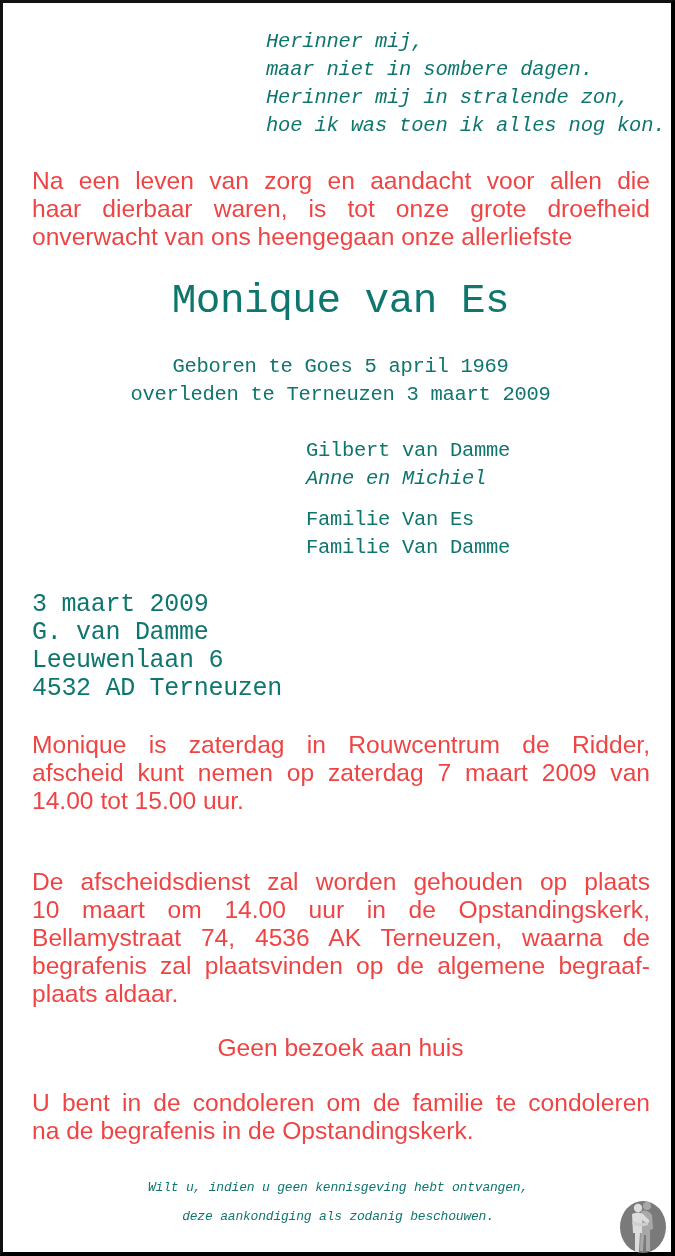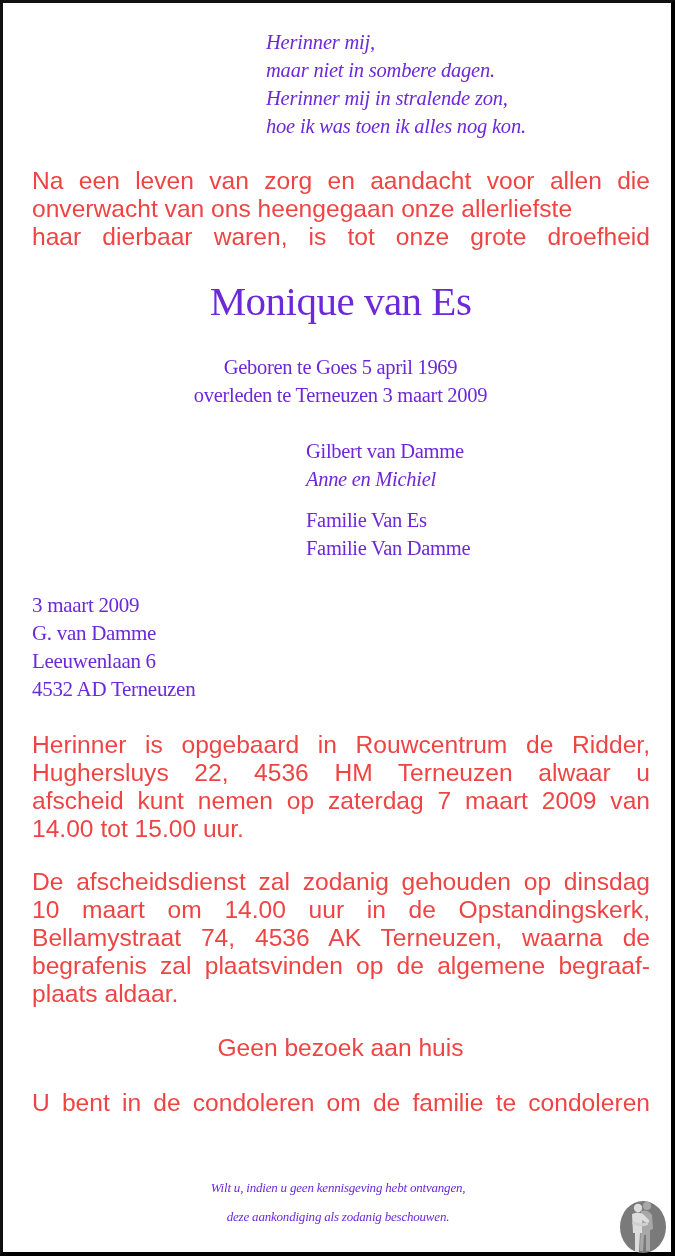--- a/index.html
+++ b/index.html
@@ -20,22 +20,22 @@
       width: 675px;
       height: 1256px;
       box-sizing: border-box;
       border-top: 3px solid #111111;
       border-left: 3px solid #111111;
       border-right: 4px solid #000000;
       border-bottom: 4px solid #000000;
       background: #ffffff;
     }
     .serif {
-      font-family: Liberation Serif, serif;
-      color: #6d28d9;
+      font-family: Liberation Mono, monospace;
+      color: #0f766e;
     }
     .cond {
       font-family: Liberation Sans, sans-serif;
       color: #ef4444;
     }
     .abs { position: absolute; }
 
     
     .poem {
       left: 263px;
@@ -93,21 +93,21 @@
       font-size: 20.5px;
       line-height: 28px;
       letter-spacing: -0.3px;
       white-space: nowrap;
     }
     .family .it { font-style: italic; }
 
     .address {
       left: 29px;
       top: 588px;
-      font-size: 21px;
+      font-size: 25px;
       line-height: 28px;
       letter-spacing: -0.3px;
       white-space: nowrap;
     }
 
     .center-line {
       left: 0;
       width: 675px;
       text-align: center;
       font-size: 24.6px;
@@ -139,22 +139,22 @@
 
   <div class="abs serif poem">
     <div>Herinner mij,</div>
     <div>maar niet in sombere dagen.</div>
     <div>Herinner mij in stralende zon,</div>
     <div>hoe ik was toen ik alles nog kon.</div>
   </div>
 
   <div class="abs cond para" style="top:164px;">
     <span class="ln">Na een leven van zorg en aandacht voor allen die</span>
+    <span class="ln">haar dierbaar waren, is tot onze grote droefheid</span>
     <span class="ln last">onverwacht van ons heengegaan onze allerliefste</span>
-    <span class="ln">haar dierbaar waren, is tot onze grote droefheid</span>
   </div>
 
   <div class="abs serif name">Monique van Es</div>
 
   <div class="abs serif dates">
     <div>Geboren te Goes 5 april 1969</div>
     <div>overleden te Terneuzen 3 maart 2009</div>
   </div>
 
   <div class="abs serif family" style="top:434px;">
@@ -167,38 +167,38 @@
   </div>
 
   <div class="abs serif address">
     <div>3 maart 2009</div>
     <div>G. van Damme</div>
     <div>Leeuwenlaan 6</div>
     <div>4532 AD Terneuzen</div>
   </div>
 
   <div class="abs cond para" style="top:728px;">
-    <span class="ln">Herinner is opgebaard in Rouwcentrum de Ridder,</span>
-    <span class="ln">Hughersluys 22, 4536 HM Terneuzen alwaar u</span>
+    <span class="ln">Monique is zaterdag in Rouwcentrum de Ridder,</span>
     <span class="ln">afscheid kunt nemen op zaterdag 7 maart 2009 van</span>
     <span class="ln last">14.00 tot 15.00 uur.</span>
   </div>
 
   <div class="abs cond para" style="top:865px;">
-    <span class="ln">De afscheidsdienst zal zodanig gehouden op dinsdag</span>
+    <span class="ln">De afscheidsdienst zal worden gehouden op plaats</span>
     <span class="ln">10 maart om 14.00 uur in de Opstandingskerk,</span>
     <span class="ln">Bellamystraat 74, 4536 AK Terneuzen, waarna de</span>
     <span class="ln">begrafenis zal plaatsvinden op de algemene begraaf-</span>
     <span class="ln last">plaats aldaar.</span>
   </div>
 
   <div class="abs cond center-line" style="top:1031px;">Geen bezoek aan huis</div>
 
   <div class="abs cond para" style="top:1086px;">
     <span class="ln">U bent in de condoleren om de familie te condoleren</span>
+    <span class="ln last">na de begrafenis in de Opstandingskerk.</span>
   </div>
 
   <div class="abs serif closing">
     <div>Wilt u, indien u geen kennisgeving hebt ontvangen,</div>
     <div>deze aankondiging als zodanig beschouwen.</div>
   </div>
 
   <div class="abs logo">
     <svg width="48" height="55" viewBox="0 0 48 55" xmlns="http://www.w3.org/2000/svg">
       <ellipse cx="24" cy="28" rx="23" ry="26" fill="#7a7a7a"></ellipse>

